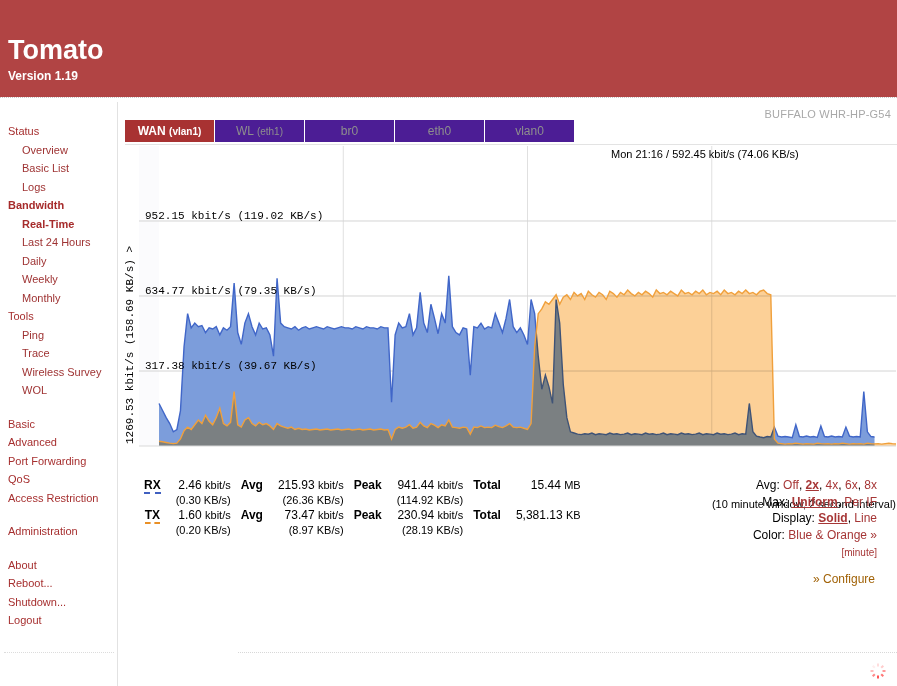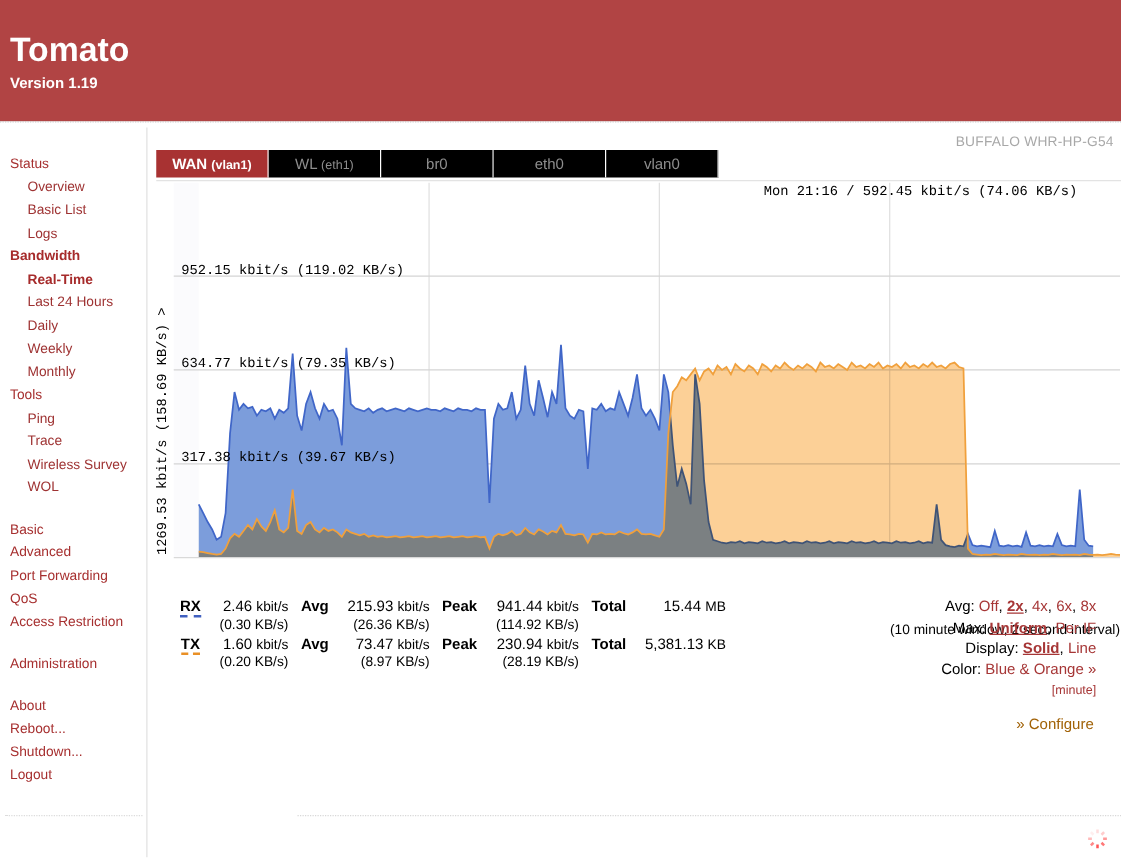--- a/index.html
+++ b/index.html
@@ -25,20 +25,21 @@
     position: relative;
     box-sizing: border-box;
     padding: 26px 0 0 8px;
   }
   #header .title {
     color: #ffffff;
     font-size: 27px;
     font-weight: bold;
     line-height: 29px;
     letter-spacing: 0px;
+    margin-top: 10px;
   }
   #header .version {
     color: #ffffff;
     font-size: 12px;
     font-weight: bold;
     line-height: 16px;
     margin-top: 3px;
   }
   #header-rule {
     height: 2px;
@@ -111,21 +112,21 @@
     border-bottom: 1px solid #e3e3e3;
   }
   .tab {
     float: left;
     height: 22px;
     line-height: 22px;
     padding: 0 0;
     width: 90px;
     text-align: center;
     font-size: 12px;
-    background: #000000;
+    background: #4c1d95;
     color: #8e8e8e;
     border-right: 1px solid #ffffff;
     cursor: pointer;
     box-sizing: border-box;
     white-space: nowrap;
     overflow: hidden;
   }
   .tab .small { font-size: 10px; }
   .tab.active {
     background: #a83232;
@@ -150,21 +151,21 @@
   }
   .grid-label {
     font-family: "Liberation Mono", monospace;
     font-size: 11px;
     fill: #000;
   }
   #chart-topright {
     position: absolute;
     top: 2px;
     left: 490px;
-    font-family: Liberation Mono, monospace;
+    font-family: Liberation Sans, sans-serif;
     font-size: 11px;
     color: #000;
     white-space: nowrap;
   }
   #chart-caption {
     position: absolute;
     top: 352px;
     left: 0;
     width: 775px;
     text-align: right;

